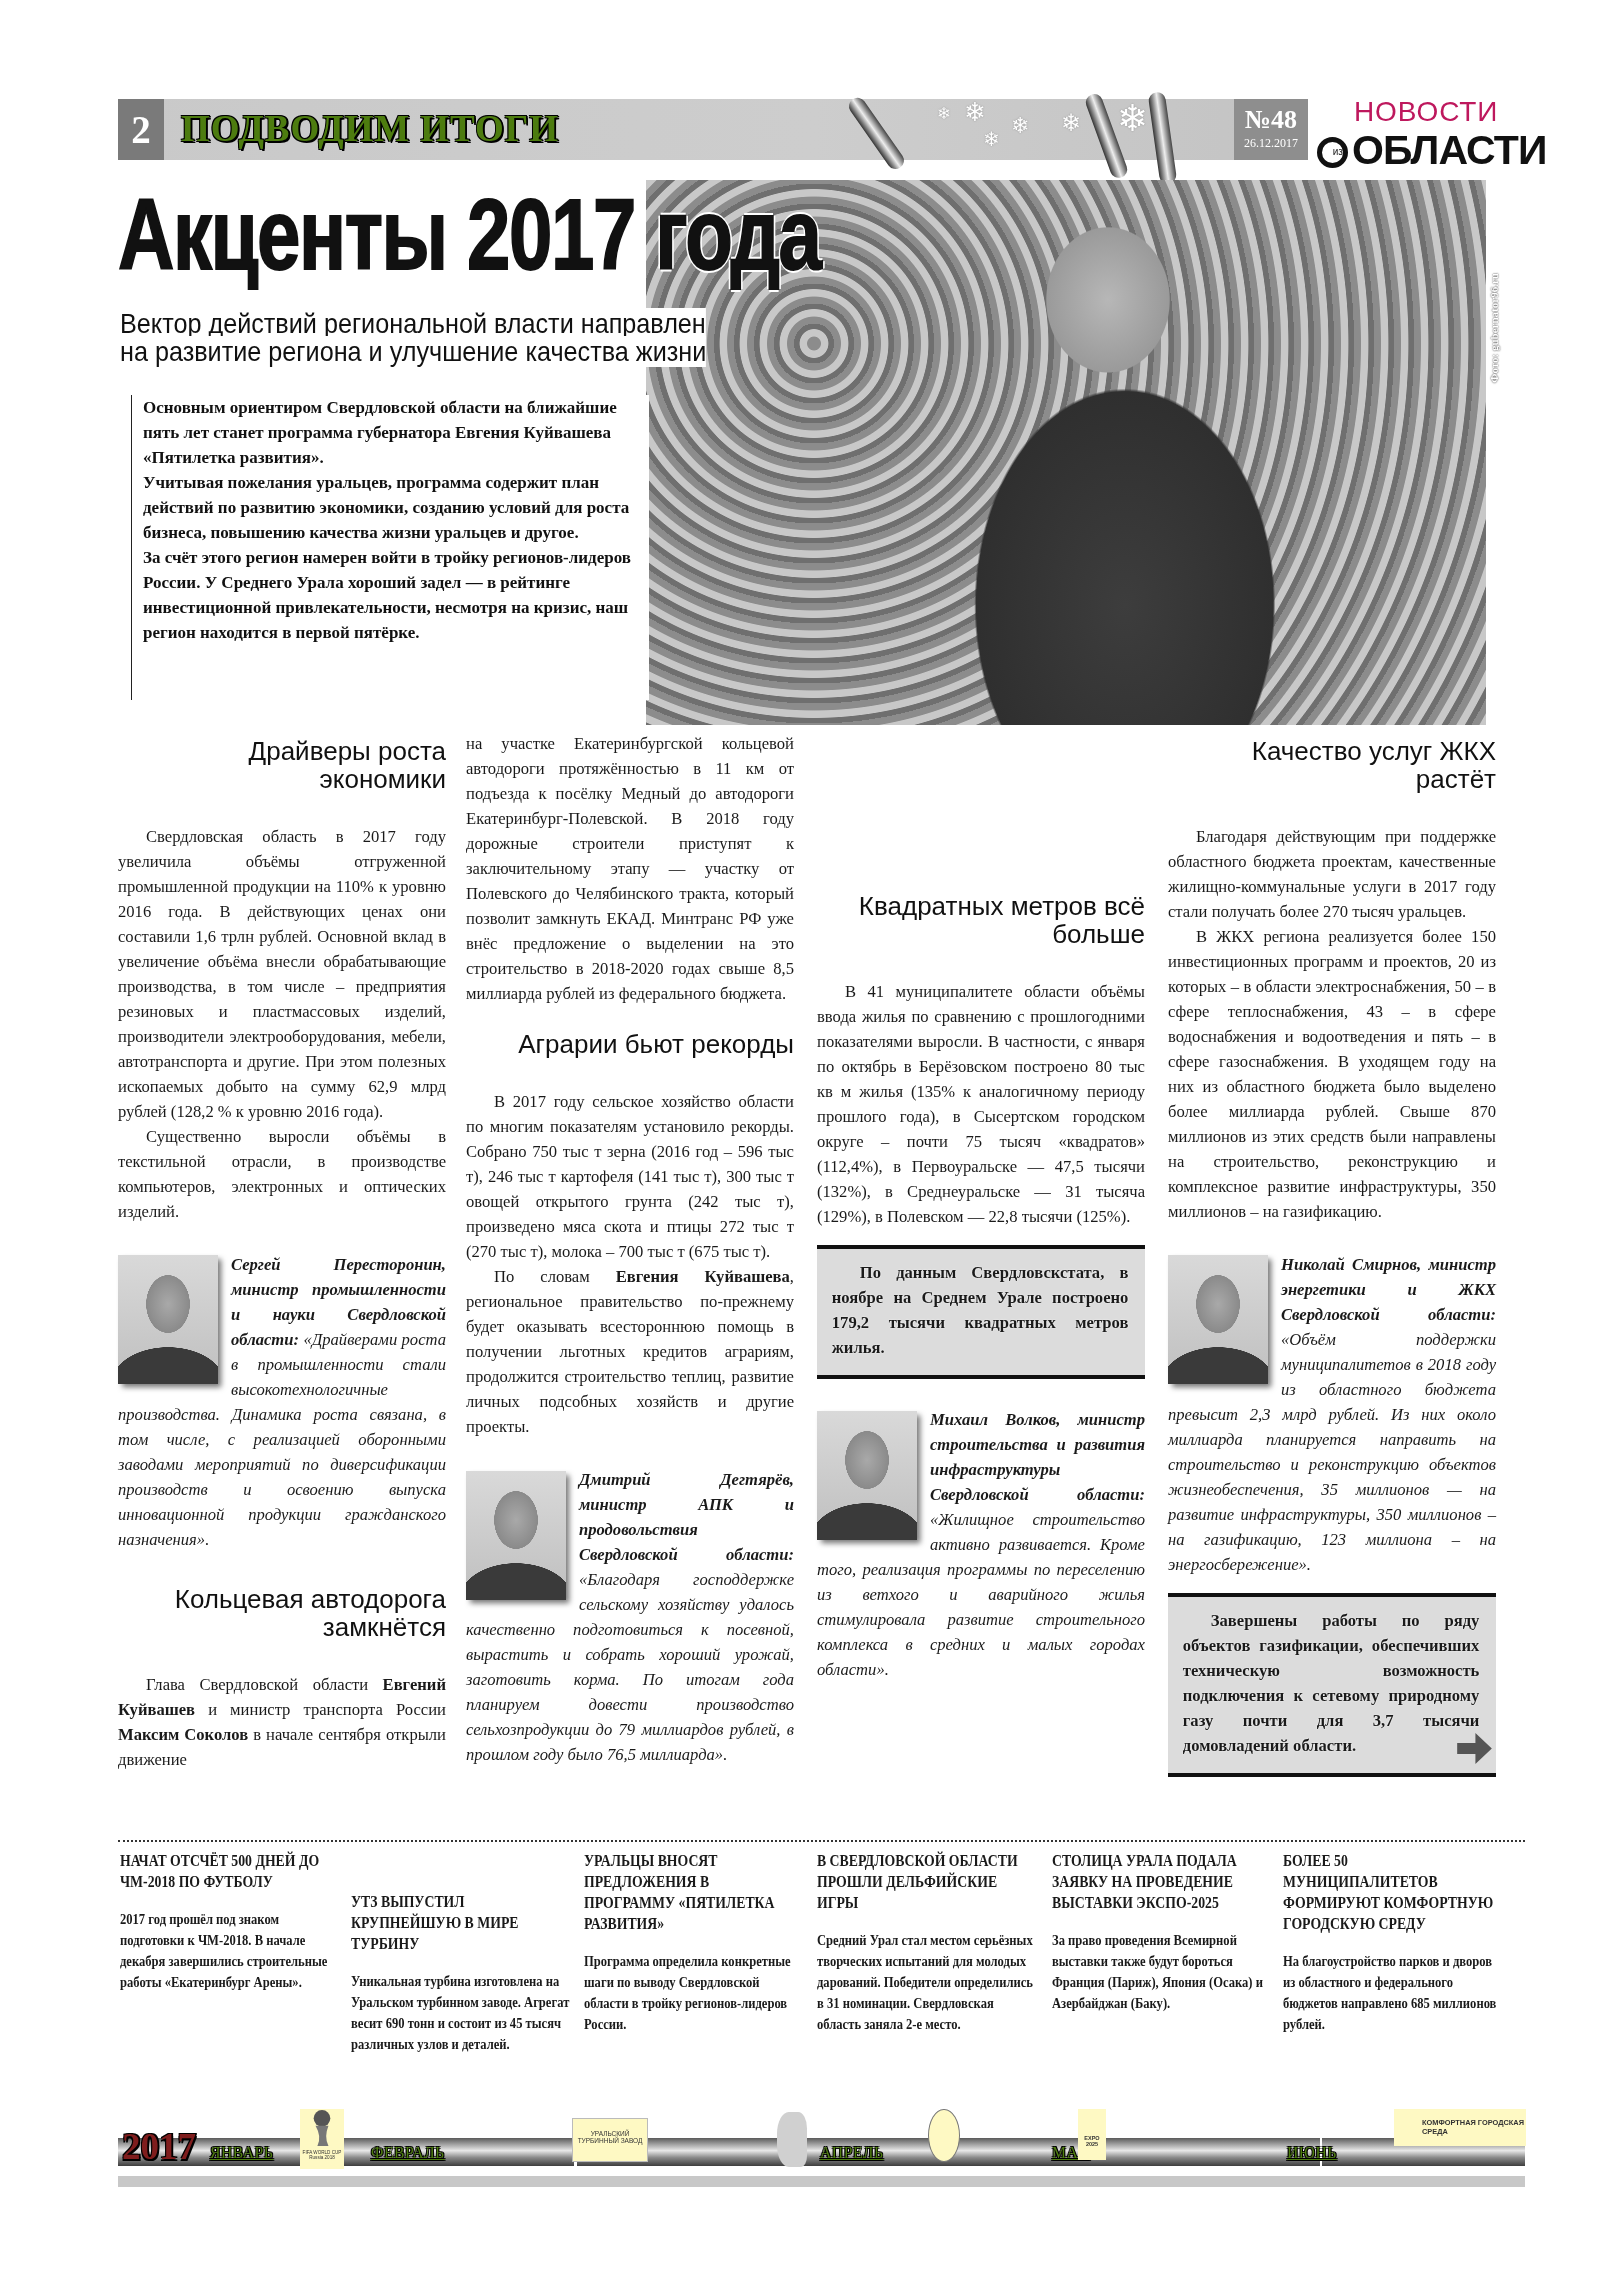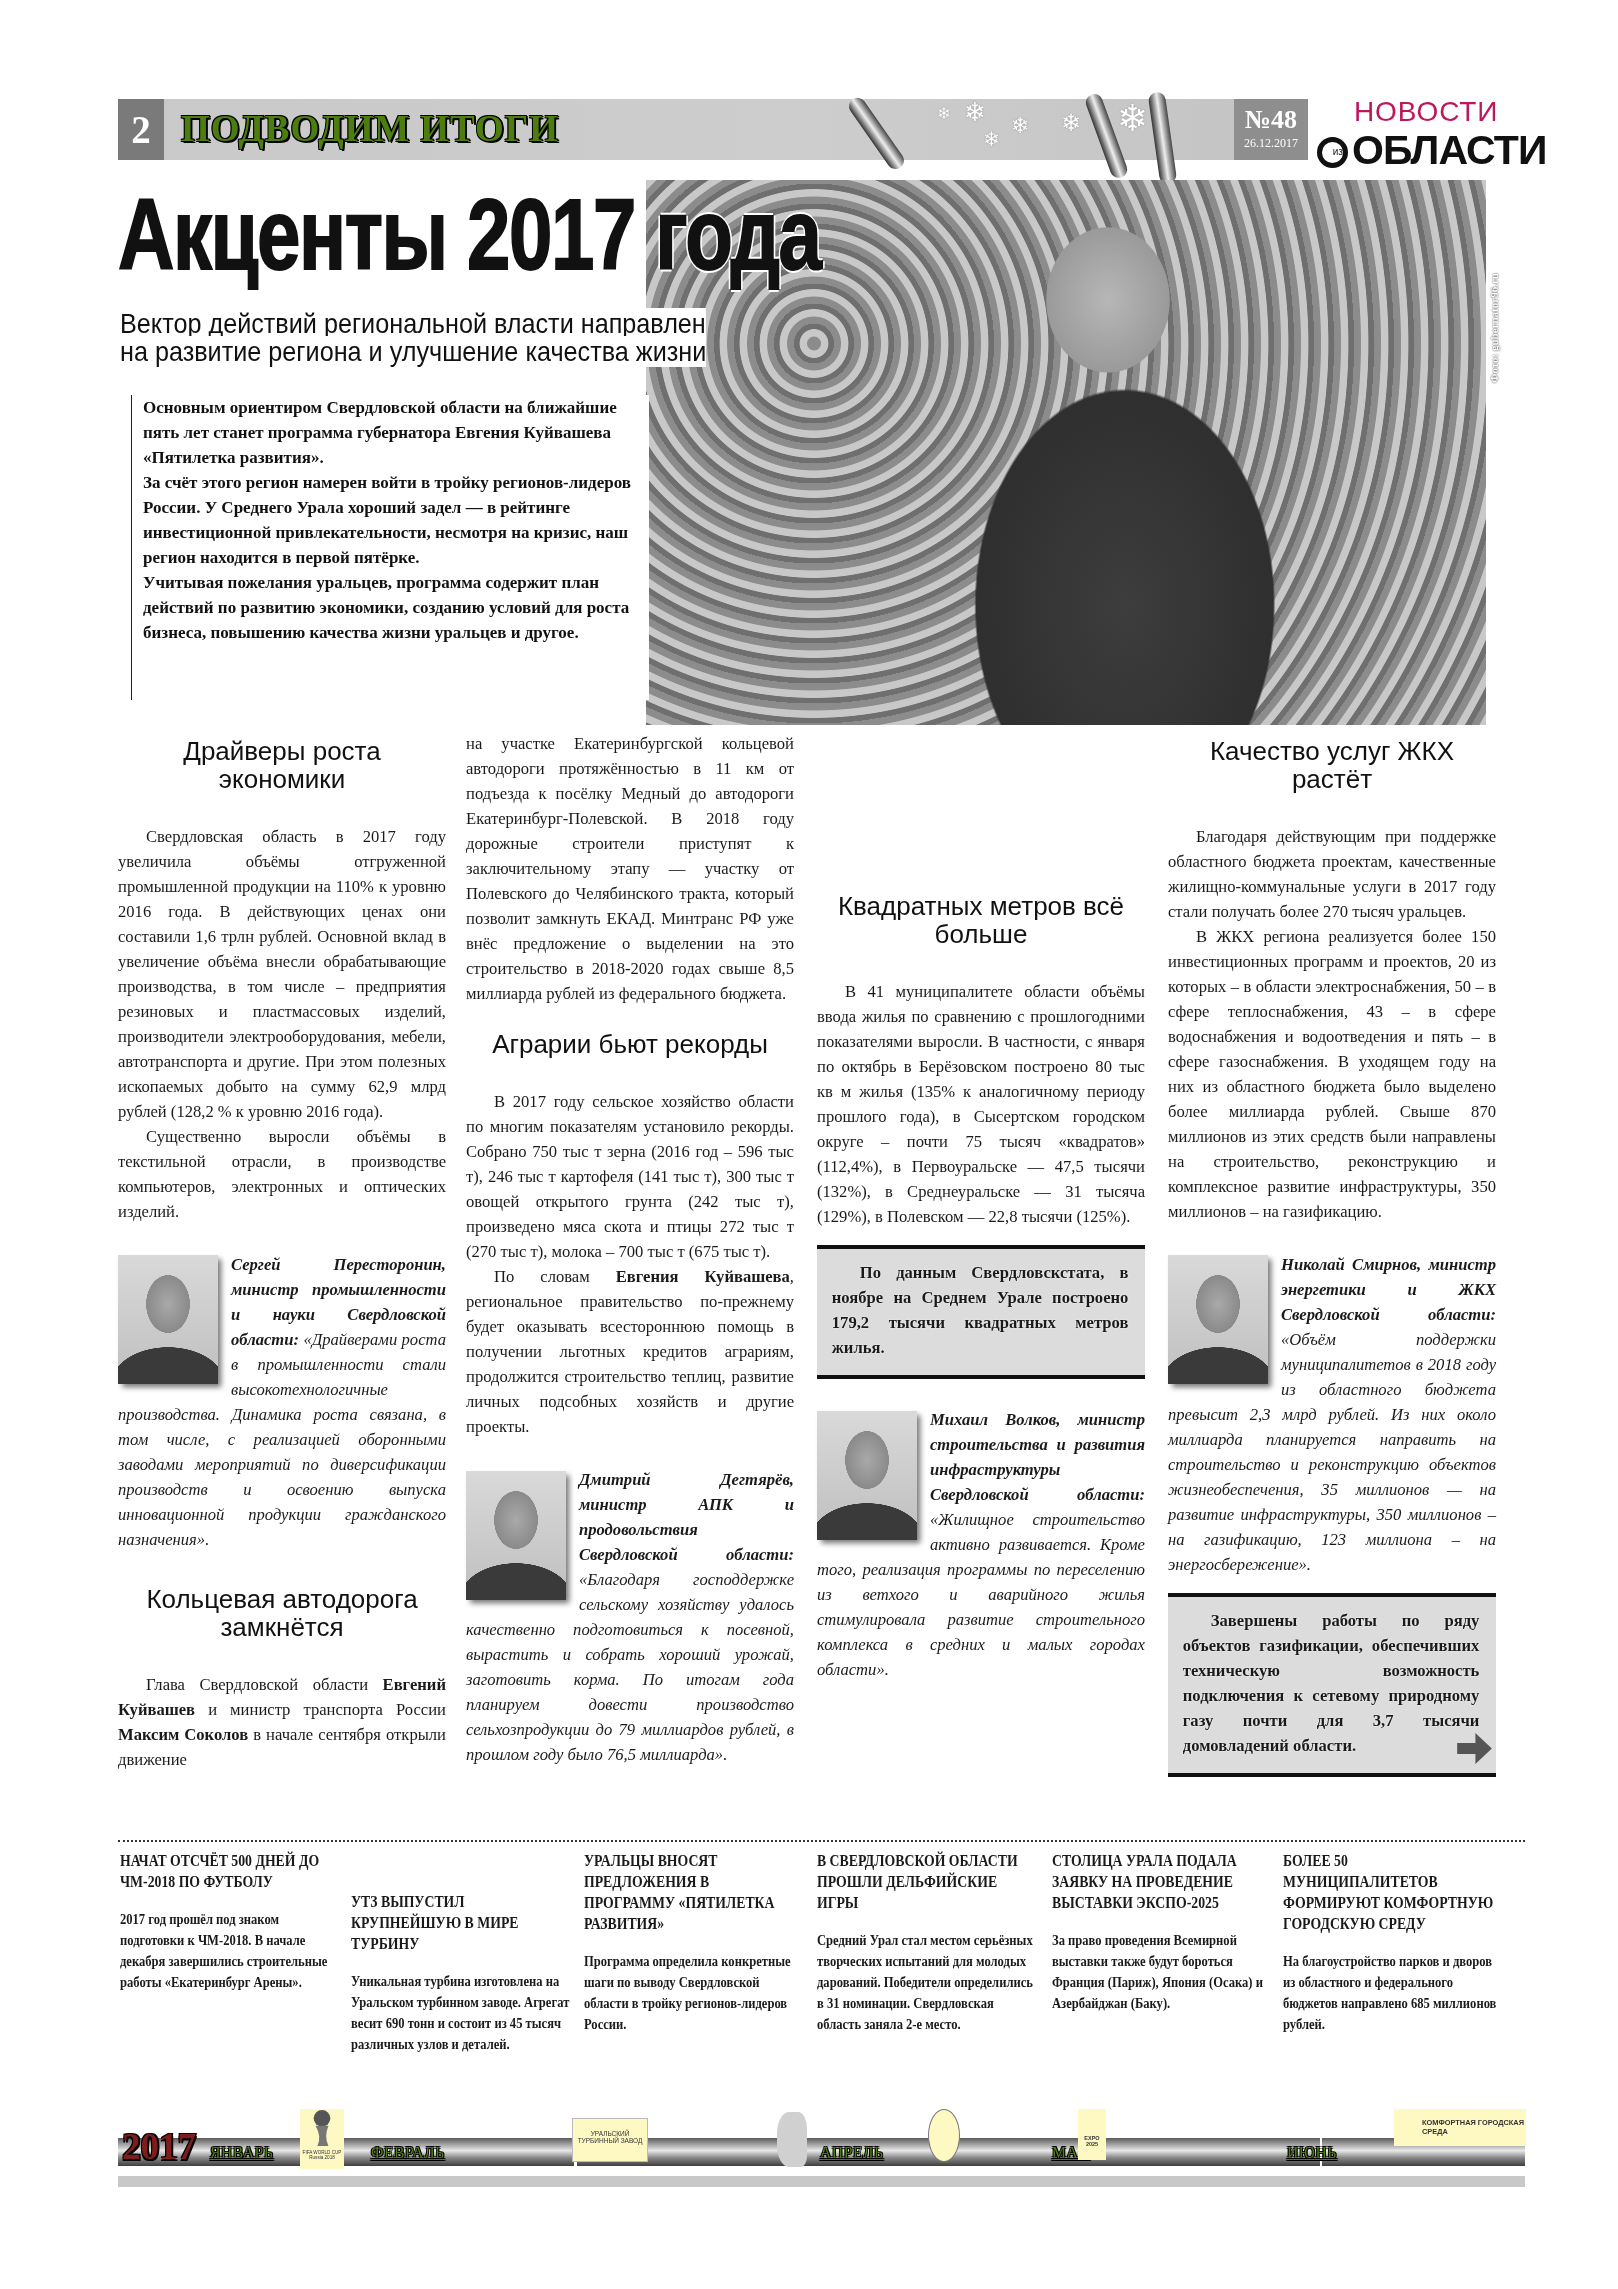--- a/index.html
+++ b/index.html
@@ -32,21 +32,21 @@
   #main-title { left:118px; top:177px; font:bold 100px "Liberation Sans", sans-serif; transform:scaleX(0.78); transform-origin:left top; color:#111; letter-spacing:-1.8px; white-space:nowrap;
      -webkit-text-stroke:1.8px #111; text-shadow: 2.8px 0 0 #fff, -2.8px 0 0 #fff, 0 2.8px 0 #fff, 0 -2.8px 0 #fff; }
   #subtitle { left:120px; top:310px; width:665px; font:28px "Liberation Sans", sans-serif; transform:scaleX(0.9); transform-origin:left top; line-height:28px; color:#111; background:rgba(255,255,255,0.0); }
   #subtitle span { background:#fff; }
   #lead { left:131px; top:395px; width:506px; height:305px; border-left:1.8px solid #222; padding-left:11px; font:bold 17px "Liberation Serif", serif; line-height:25px; color:#111; background:#fff; }
 
   
   .col { position:absolute; top:731px; width:328px; font:16.6px "Liberation Serif", serif; line-height:25px; text-align:justify; }
   .col p { margin:0; text-indent:28px; }
   .col p.noind { text-indent:0; }
-  .h2 { font:26px "Liberation Sans", sans-serif; line-height:28px; margin:5.5px 0 31px 0; color:#111; text-indent:0; text-align:center; }
+  .h2 { font:26px "Liberation Sans", sans-serif; line-height:28px; margin:5.5px 0 31px 0; color:#111; text-indent:0; text-align:right; }
   .quote { font-style:italic; }
   .quote b { font-style:italic; }
   .portrait { float:left; width:100px; height:129px; margin:3.7px 13px 5.5px 0; background:
        radial-gradient(ellipse 31px 41px at 50% 38%, #a9a9a9 0%, #8a8a8a 70%, transparent 71%),
        radial-gradient(ellipse 57px 37px at 50% 100%, #3a3a3a 0%, #3a3a3a 99%, transparent 100%),
        linear-gradient(#d9d9d9,#bfbfbf); box-shadow:3.7px 3.7px 5.5px #777; }
   .callout { background:#dcdcdc; border-top:4.6px solid #111; border-bottom:4.6px solid #111; padding:11px 16.6px 14.8px 14.8px; font:bold 16.6px "Liberation Serif", serif; line-height:25px; margin:16.6px 0 28px 0; text-shadow:0 0 1.8px #fff; position:relative; }
   .callout p { text-indent:28px; }
   .arrow { position:absolute; right:3.7px; bottom:9.2px; width:35px; height:31px; }
 
@@ -88,22 +88,22 @@
 
 <div class="abs" id="hero-photo"></div>
 <div class="abs" id="photo-credit">Фото: gubernator96.ru</div>
 <div class="abs" id="main-title">Акценты 2017 года</div>
 <div class="abs" id="subtitle">
   <span>Вектор действий региональной власти направлен</span><br>
   <span>на развитие региона и улучшение качества жизни</span>
 </div>
 <div class="abs" id="lead">
   <div>Основным ориентиром Свердловской области на ближайшие пять лет станет программа губернатора Евгения Куйвашева «Пятилетка развития».</div>
+  <div>Учитывая пожелания уральцев, программа содержит план действий по развитию экономики, созданию условий для роста бизнеса, повышению качества жизни уральцев и другое.</div>
   <div>За счёт этого регион намерен войти в тройку регионов-лидеров России. У Среднего Урала хороший задел — в рейтинге инвестиционной привлекательности, несмотря на кризис, наш регион находится в первой пятёрке.</div>
-  <div>Учитывая пожелания уральцев, программа содержит план действий по развитию экономики, созданию условий для роста бизнеса, повышению качества жизни уральцев и другое.</div>
 </div>
 
 <div class="col" style="left:118px;">
   <div class="h2">Драйверы роста экономики</div>
   <p>Свердловская область в 2017 году увеличила объёмы отгруженной промышленной продукции на 110% к уровню 2016 года. В действующих ценах они составили 1,6 трлн рублей. Основной вклад в увеличение объёма внесли обрабатывающие производства, в том числе – предприятия резиновых и пластмассовых изделий, производители электрооборудования, мебели, автотранспорта и другие. При этом полезных ископаемых добыто на сумму 62,9 млрд рублей (128,2 % к уровню 2016 года).</p>
   <p>Существенно выросли объёмы в текстильной отрасли, в производстве компьютеров, электронных и оптических изделий.</p>
   <div style="margin-top:28px;" class="quote">
     <div class="portrait"></div>
     <b>Сергей Пересторонин, министр промышленности и науки Свердловской области:</b>
     <span>«Драйверами роста в промышленности стали высокотехнологичные производства. Динамика роста связана, в том числе, с реализацией оборонными заводами мероприятий по диверсификации производств и освоению выпуска инновационной продукции гражданского назначения».</span>

